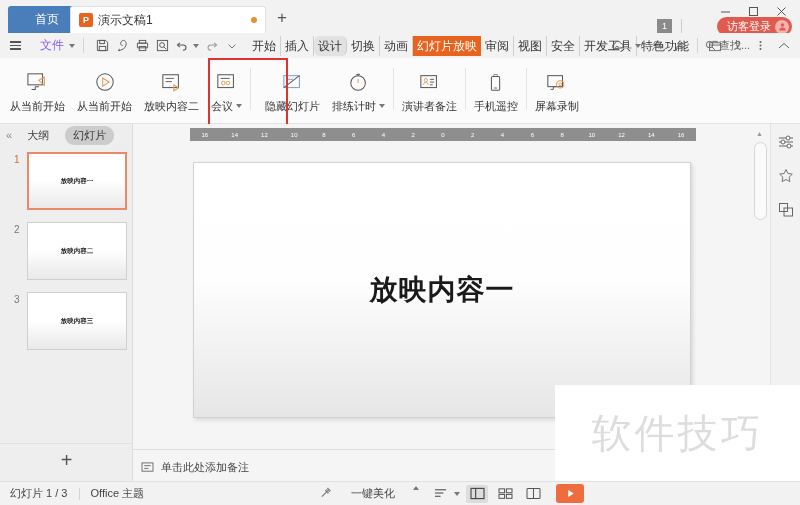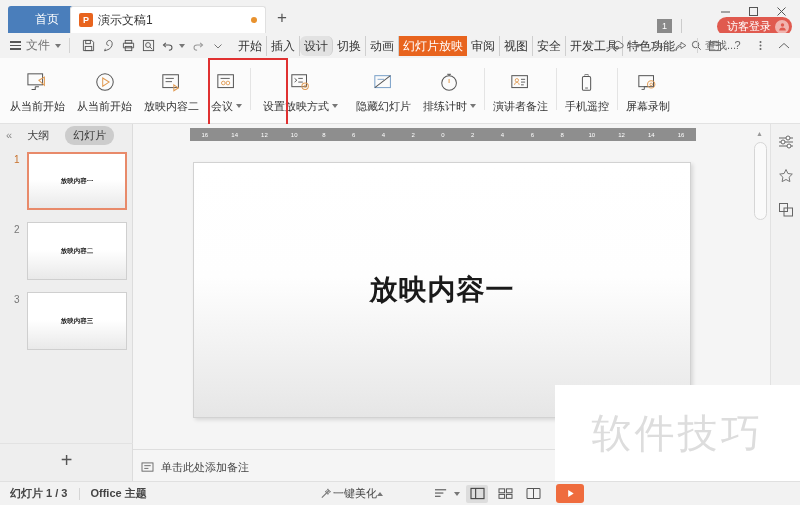--- a/index.html
+++ b/index.html
@@ -62,21 +62,21 @@
     display: flex; align-items: center; justify-content: center;
   }
 
   
   .menurow {
     position: absolute; top: 33px; left: 0; width: 800px; height: 25px;
     background: #f2f2f2; display: flex; align-items: center;
   }
   .hamburger { margin-left: 10px; display: flex; flex-direction: column; gap: 2px; }
   .hamburger span { display: block; width: 11px; height: 1.5px; background: #555; }
-  .menu-file { font-size: 12px; color: #737373; margin-left: 5px; text-align: center; }
+  .menu-file { font-size: 12px; color: #8b5cf6; margin-left: 19px; text-align: center; }
   .caret-sm {
     width: 0; height: 0; border-left: 3px solid transparent; border-right: 3px solid transparent;
     border-top: 4px solid #777; margin-left: 5px;
   }
   .qa-sep { width: 1px; height: 15px; background: #d3d3d3; margin: 0 8px; }
   .qa-btn { width: 20px; height: 20px; display: flex; align-items: center; justify-content: center; }
   .ribbon-tabs { display: flex; align-items: center; margin-left: 6px; }
   .rtab {
     font-size: 12px; color: #333; padding: 3px 4px; white-space: nowrap;
     border-right: 1px solid #cfcfcf; line-height: 14px;
@@ -198,23 +198,23 @@
     background: #fff; display: flex; align-items: center; justify-content: center;
     font-size: 40px; color: #dddddd; letter-spacing: 3px;
   }
 
   
   .statusbar {
     position: absolute; left: 0; bottom: 0; width: 800px; height: 24px;
     background: #f2f2f2; border-top: 1px solid #e0e0e0;
     display: flex; align-items: center;
   }
-  .sb-item { font-size: 11px; color: #444; margin-left: 10px; font-weight: bold; }
+  .sb-item { font-size: 11px; color: #444; margin-left: 10px; }
   .sb-sep { width: 1px; height: 12px; background: #d5d5d5; margin-left: 12px; }
-  .sb-center { position: absolute; left: 320px; display: flex; align-items: center; gap: 0; }
+  .sb-center { position: absolute; left: 320px; display: flex; gap: 18px; }
   .sb-beauty { font-size: 11px; color: #444; }
   .sb-caret-up {
     width: 0; height: 0; border-left: 3px solid transparent; border-right: 3px solid transparent;
     border-bottom: 4px solid #777;
   }
   .sb-right { position: absolute; left: 430px; display: flex; align-items: center; gap: 6px; }
   .vbtn { width: 22px; height: 18px; display: flex; align-items: center; justify-content: center; }
   .vbtn.active { background: #ddd; border-radius: 2px; }
   .playbtn {
     width: 28px; height: 19px; background: #ef6c3e; border-radius: 3px;
@@ -440,36 +440,20 @@
           </svg>
       </span>
       <span class="rb-label">
         <span>会议</span>
         <span class="rb-caret"></span>
       </span>
     </div>
 
     <div class="rb-sep"></div>
 
-    <div class="rb-item" style="margin-left:4px">
-      <span class="rb-icon">
-        <svg width="24" height="22" viewBox="0 0 26 24">
-            <rect x="3" y="3" width="16" height="13" fill="none" stroke="#555" stroke-width="1.1"></rect>
-            <path d="M6 7l2.5 2L6 11" fill="none" stroke="#555" stroke-width="1"></path>
-            <line x1="10" y1="7" x2="15" y2="7" stroke="#555" stroke-width="1"></line>
-            <line x1="10" y1="11" x2="15" y2="11" stroke="#555" stroke-width="1"></line>
-            <circle cx="17.5" cy="15.5" r="3.5" fill="none" stroke="#e09a52" stroke-width="1.1"></circle>
-            <circle cx="17.5" cy="15.5" r="1.2" fill="none" stroke="#e09a52" stroke-width="1"></circle>
-          </svg>
-      </span>
-      <span class="rb-label">
-        <span>设置放映方式</span>
-        <span class="rb-caret"></span>
-      </span>
-    </div>
 
     <div class="rb-item" style="margin-left:6px">
       <span class="rb-icon">
         <svg width="24" height="22" viewBox="0 0 26 24">
             <rect x="3" y="4" width="17" height="13" fill="none" stroke="#7aa0c8" stroke-width="1.1"></rect>
             <line x1="3" y1="17" x2="20" y2="4" stroke="#555" stroke-width="1.1"></line>
             <line x1="6" y1="8" x2="13" y2="8" stroke="#7aa0c8" stroke-width="1"></line>
           </svg>
       </span>
       <span class="rb-label">隐藏幻灯片</span>

